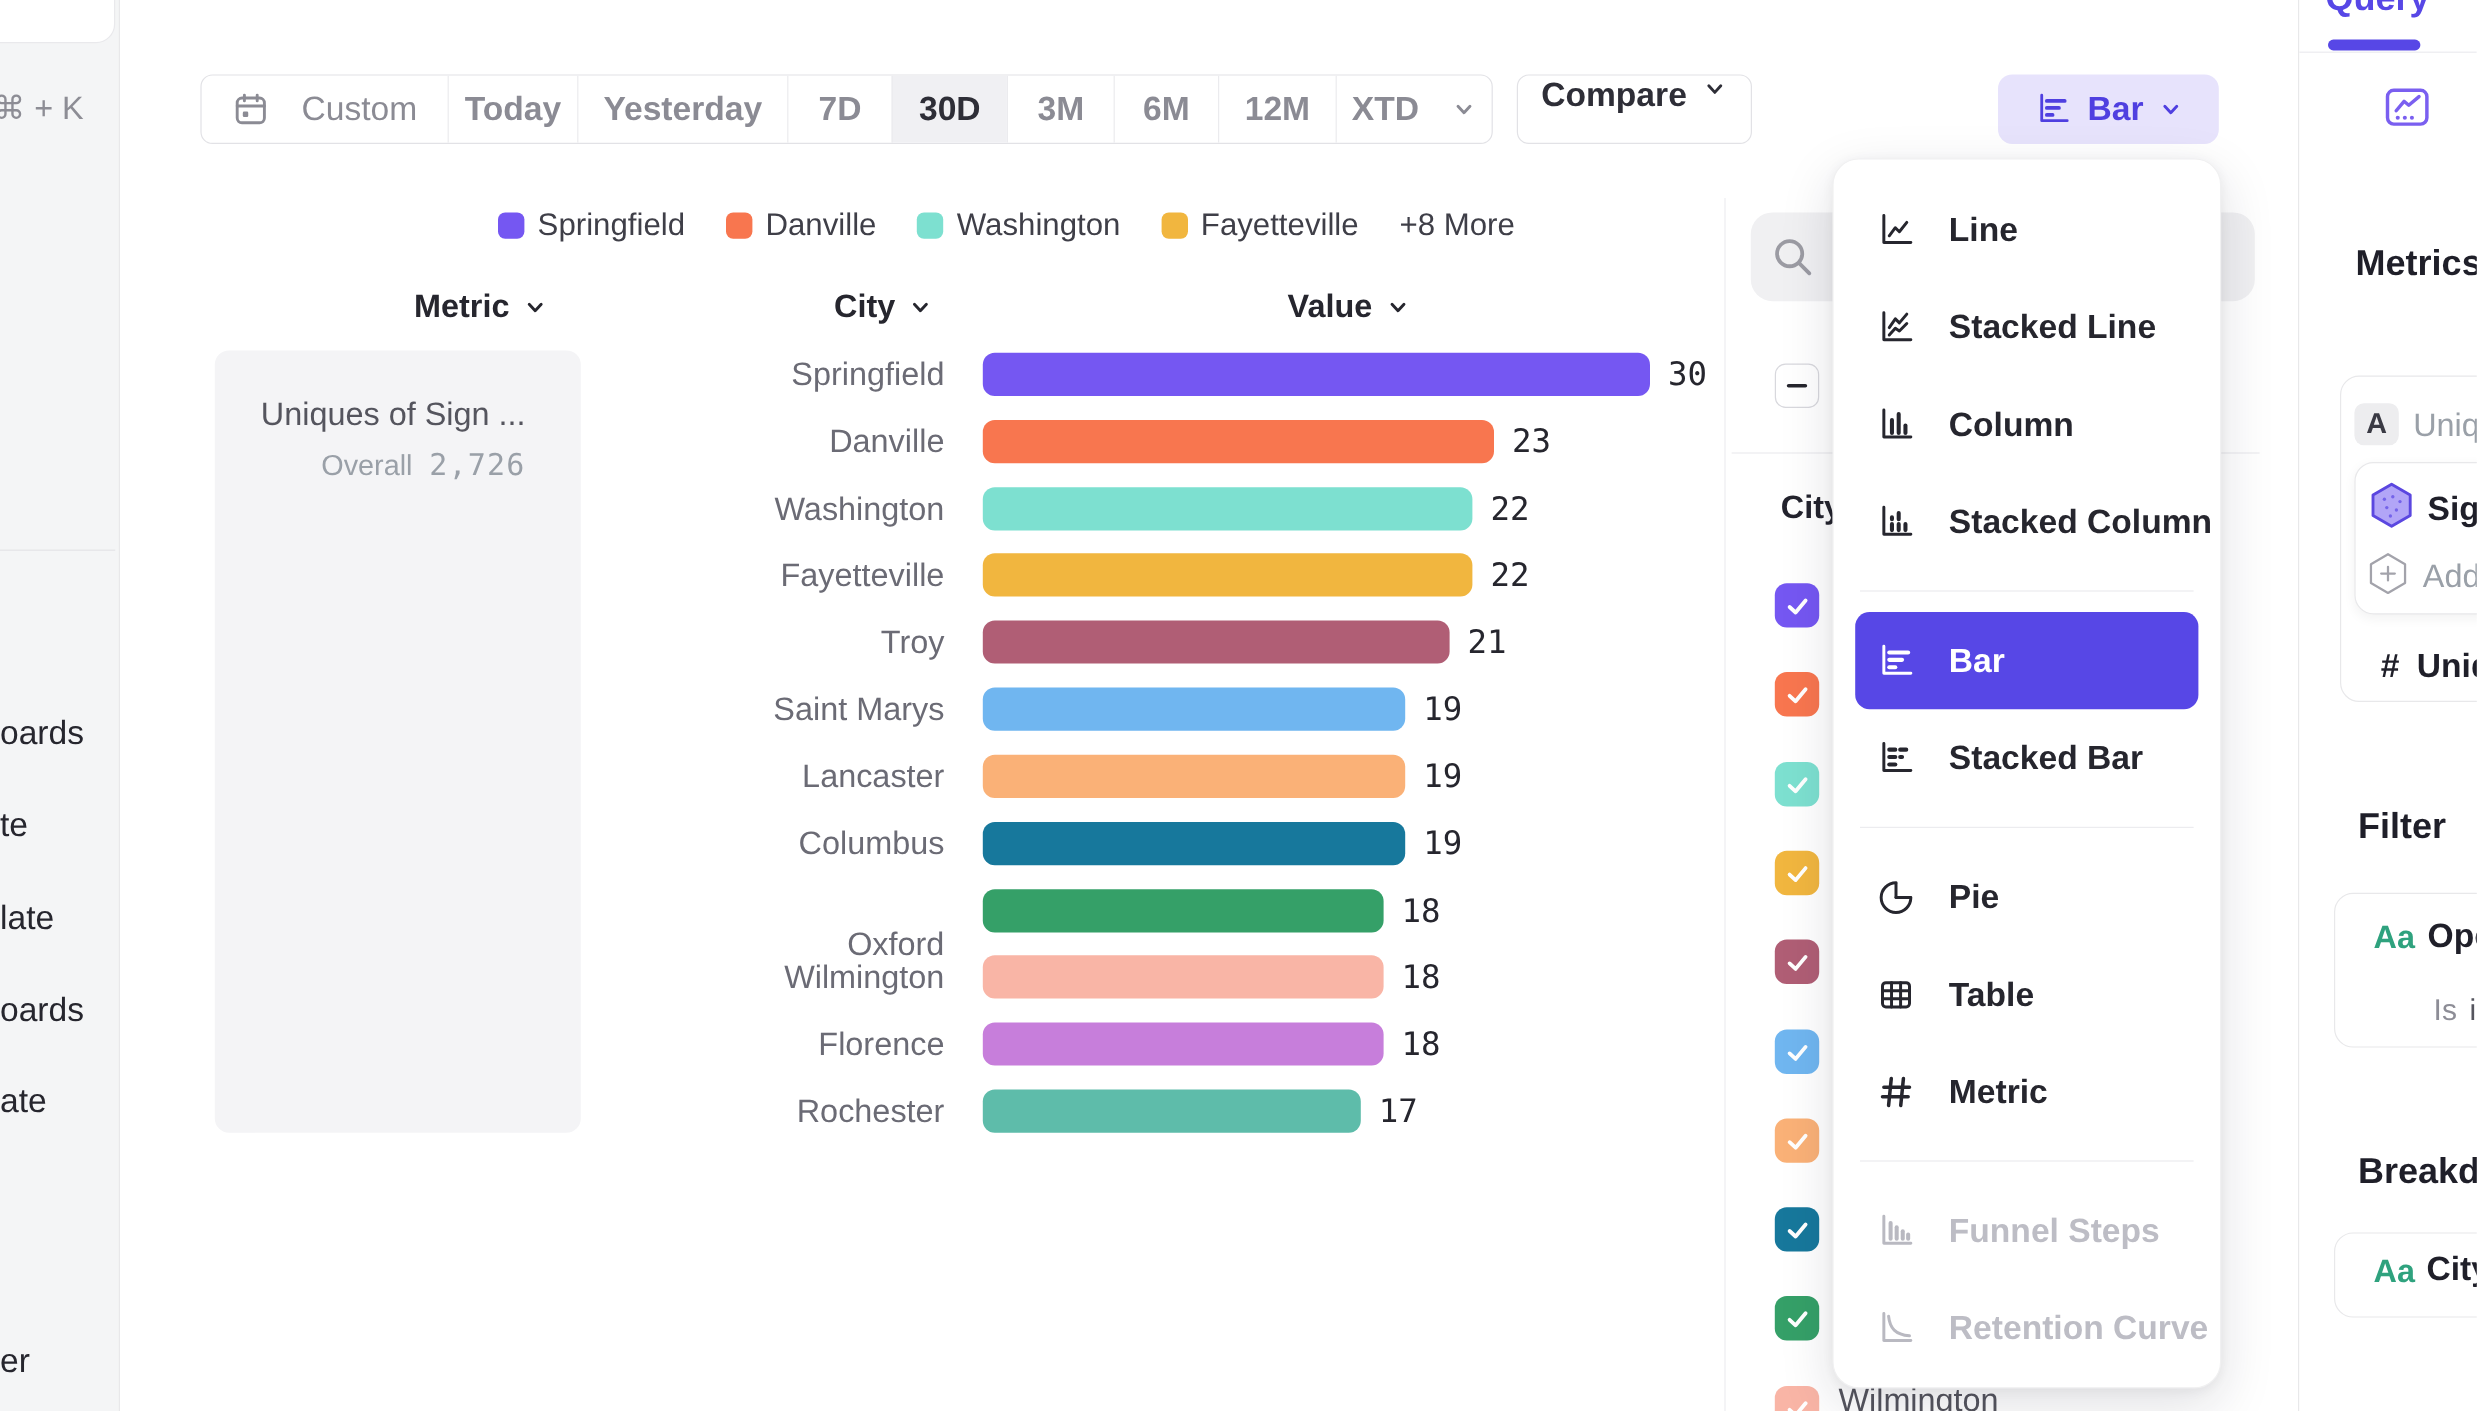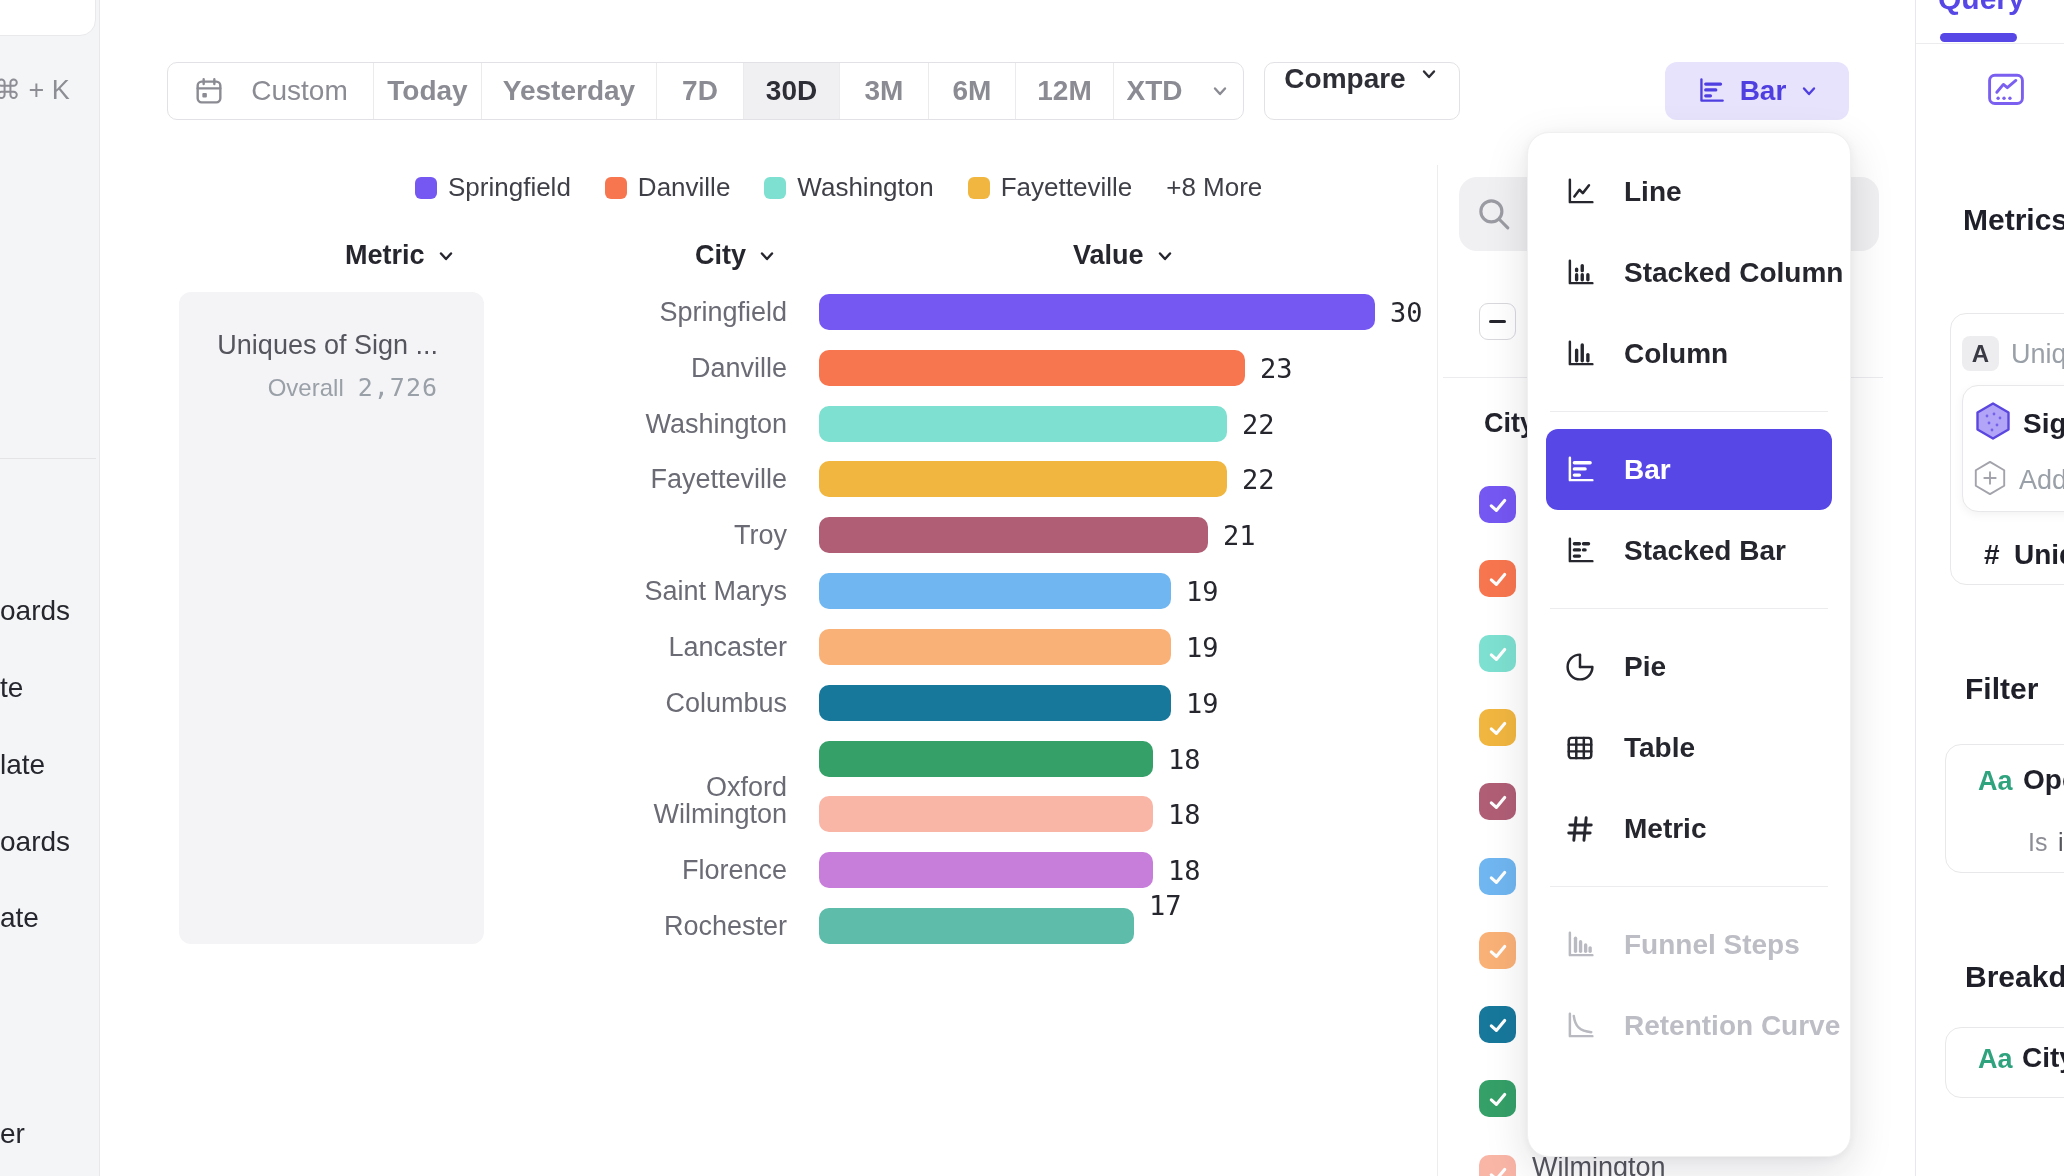--- a/index.html
+++ b/index.html
@@ -251,21 +251,21 @@
     <div class="bar-rect" style="top: 741px; width: 334px; background: rgb(53, 160, 104);"></div>
     <div class="bar-val" style="top: 741px; left: 1168px;">18</div>
     <div class="row-label" style="top: 796px;">Wilmington</div>
     <div class="bar-rect" style="top: 796px; width: 334px; background: rgb(249, 181, 166);"></div>
     <div class="bar-val" style="top: 796px; left: 1168px;">18</div>
     <div class="row-label" style="top: 852px;">Florence</div>
     <div class="bar-rect" style="top: 852px; width: 334px; background: rgb(199, 126, 219);"></div>
     <div class="bar-val" style="top: 852px; left: 1168px;">18</div>
     <div class="row-label" style="top: 908px;">Rochester</div>
     <div class="bar-rect" style="top: 908px; width: 315px; background: rgb(94, 188, 170);"></div>
-    <div class="bar-val" style="top: 887px; left: 1149px;">17</div>
+    <div class="bar-val" style="top: 908px; left: 1149px;">17</div>
   </div>
 
 <div id="chart-panel-divider" class="abs"></div>
 <div id="search-pill" class="abs">
   <span id="search-ic" style="position:absolute; left:14px; top:16px;">
       <svg width="42" height="42" viewBox="0 0 32 32" fill="none" stroke="#9b9ba3" stroke-width="2.4" stroke-linecap="round">
         <circle cx="14" cy="14" r="8"></circle>
         <path d="M20 20 L26.5 26.5"></path>
       </svg>
     </span>
@@ -356,39 +356,49 @@
           <path d="M7 5 V25 H27"></path>
           <path d="M11 20 L15.5 14 L18.5 17 L24 10"></path>
         </svg>
       </span>
       <span>Line</span>
     </div>
     <div class="mi">
       <span>
         <svg width="36" height="36" viewBox="0 0 32 32" fill="none" stroke="#26262e" stroke-width="2.2" stroke-linecap="round" stroke-linejoin="round">
           <path d="M7 5 V25 H27"></path>
+          <path d="M11 21.5 L15.5 16.5 L18.5 18.5 L24 13"></path>
+          <path d="M11 16 L15.5 9.5 L18.5 12.5 L24 6"></path>
+        </svg>
+      </span>
+      <span>Stacked Line</span>
+    </div>
+    <div class="mi">
+      <span>
+        <svg width="36" height="36" viewBox="0 0 32 32" fill="none" stroke="#26262e" stroke-width="2.2" stroke-linecap="round" stroke-linejoin="round">
+          <path d="M7 5 V25 H27"></path>
+          <path stroke-width="3" d="M13 22 V12.5"></path>
+          <path stroke-width="3" d="M18 22 V8"></path>
+          <path stroke-width="3" d="M23 22 V16.5"></path>
+        </svg>
+      </span>
+      <span>Column</span>
+    </div>
+    <div class="mi">
+      <span>
+        <svg width="36" height="36" viewBox="0 0 32 32" fill="none" stroke="#26262e" stroke-width="2.2" stroke-linecap="round" stroke-linejoin="round">
+          <path d="M7 5 V25 H27"></path>
           <g stroke-width="3" stroke-dasharray="4.5 3.6">
             <path d="M13 22 V12.5"></path>
             <path d="M18 22 V8"></path>
             <path d="M23 22 V16.5"></path>
           </g>
         </svg>
       </span>
       <span>Stacked Column</span>
-    </div>
-    <div class="mi">
-      <span>
-        <svg width="36" height="36" viewBox="0 0 32 32" fill="none" stroke="#26262e" stroke-width="2.2" stroke-linecap="round" stroke-linejoin="round">
-          <path d="M7 5 V25 H27"></path>
-          <path stroke-width="3" d="M13 22 V12.5"></path>
-          <path stroke-width="3" d="M18 22 V8"></path>
-          <path stroke-width="3" d="M23 22 V16.5"></path>
-        </svg>
-      </span>
-      <span>Column</span>
     </div>
     <div class="mdiv"></div>
     <div class="mi selected">
       <span>
         <svg width="36" height="36" viewBox="0 0 32 32" fill="none" stroke="#ffffff" stroke-width="2.2" stroke-linecap="round" stroke-linejoin="round">
           <path d="M7 5 V25 H27"></path>
           <path stroke-width="3" d="M11 9.5 H25"></path>
           <path stroke-width="3" d="M11 15 H20.5"></path>
           <path stroke-width="3" d="M11 20.5 H15.5"></path>
         </svg>

